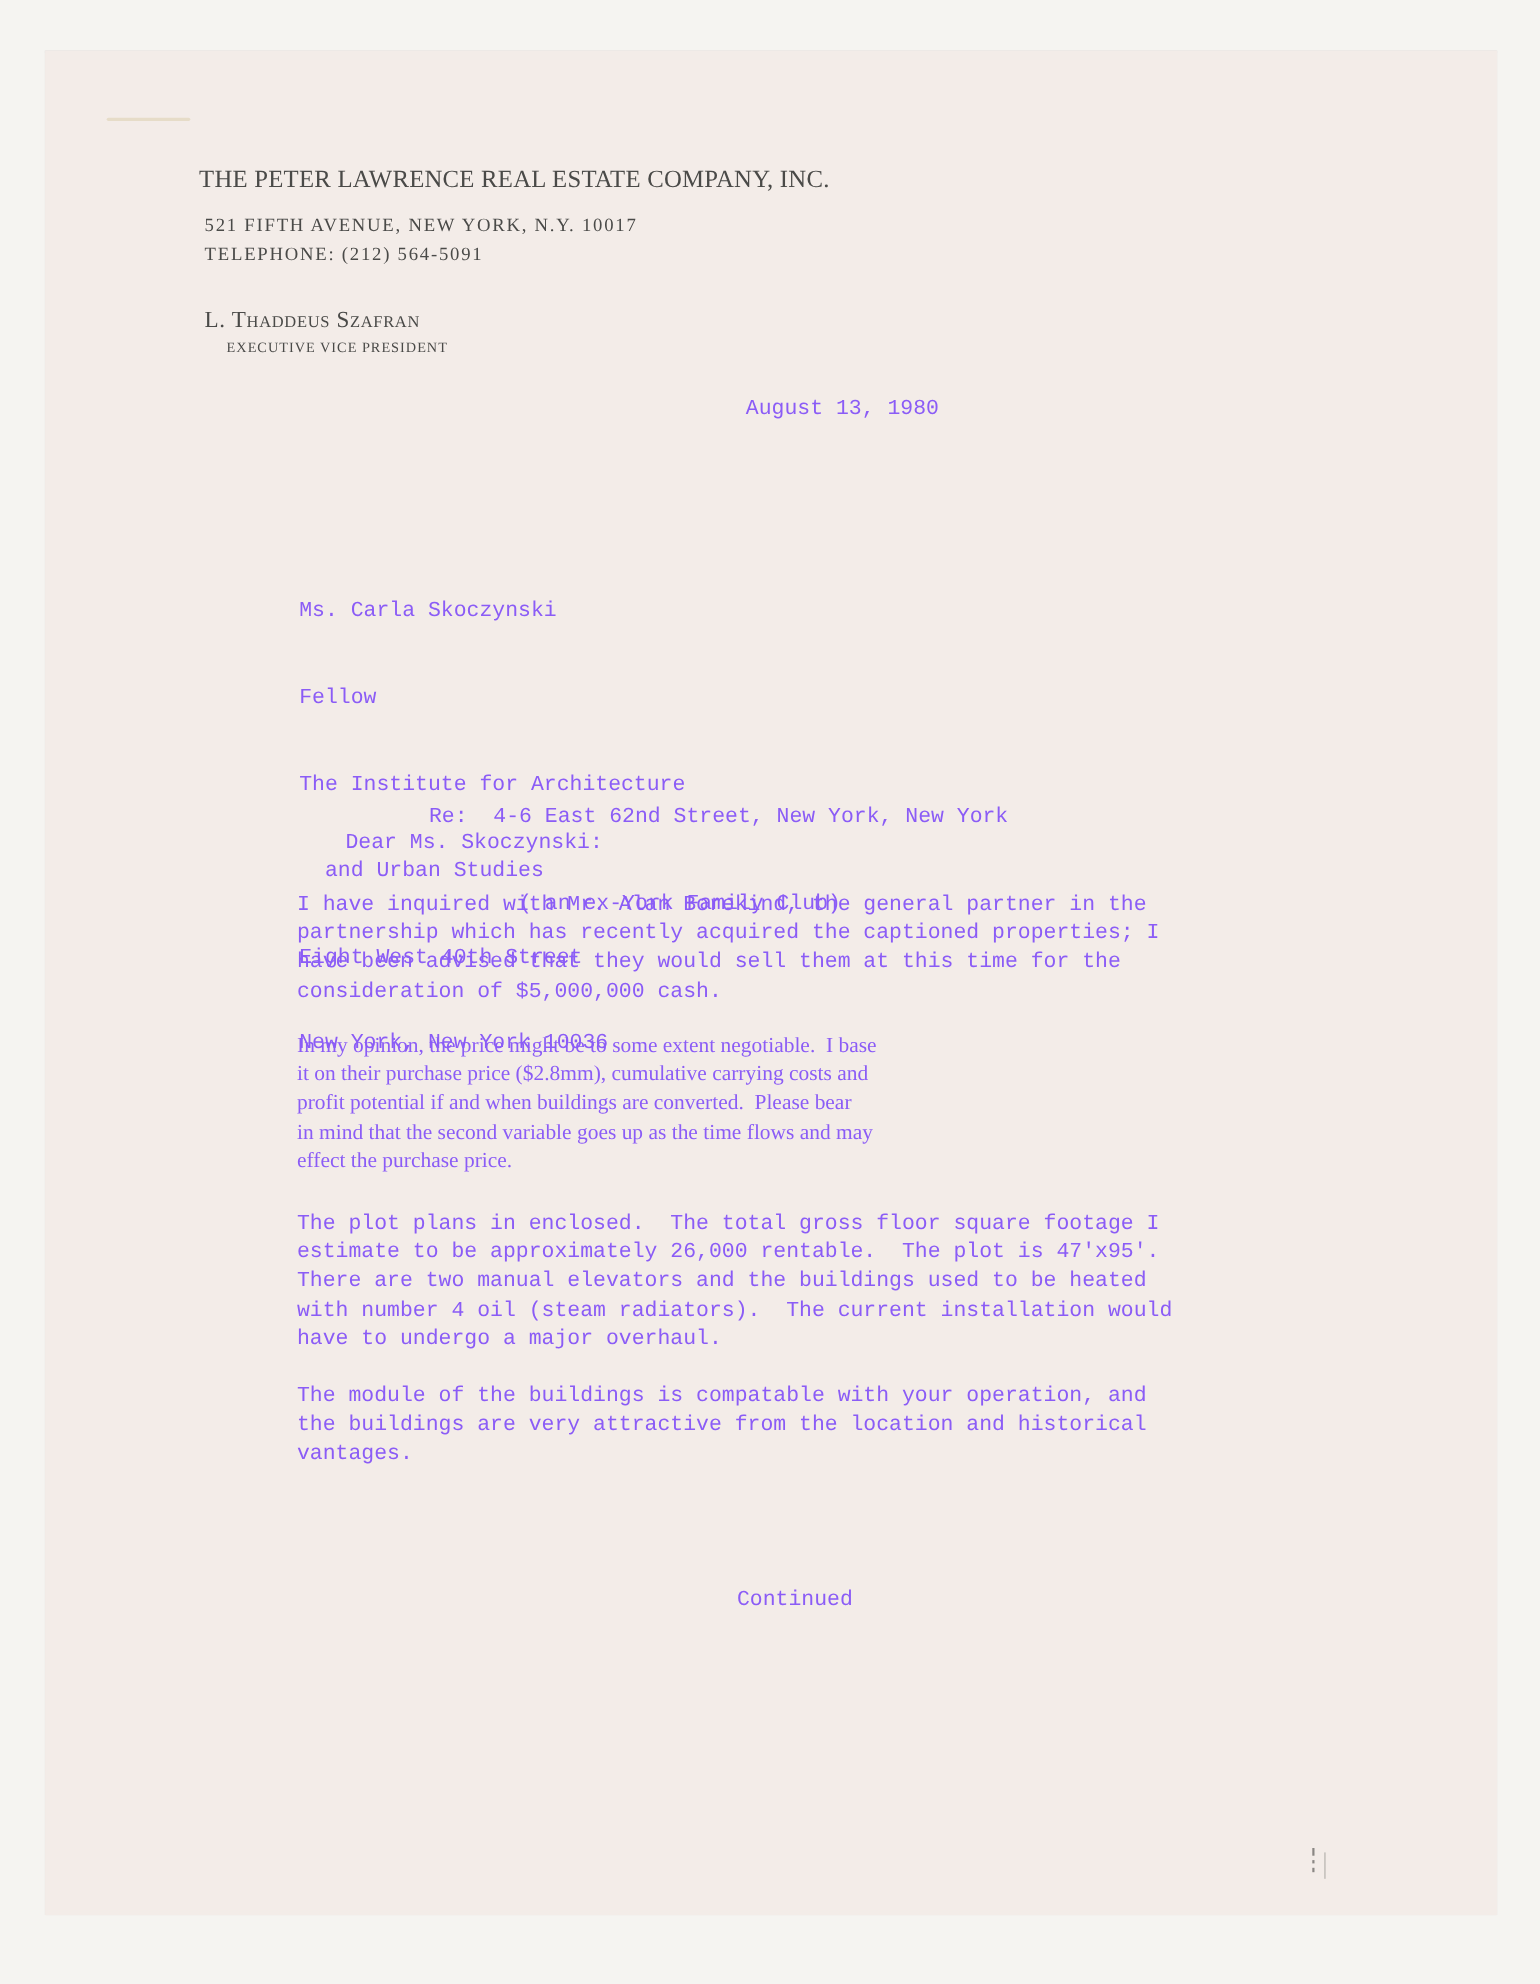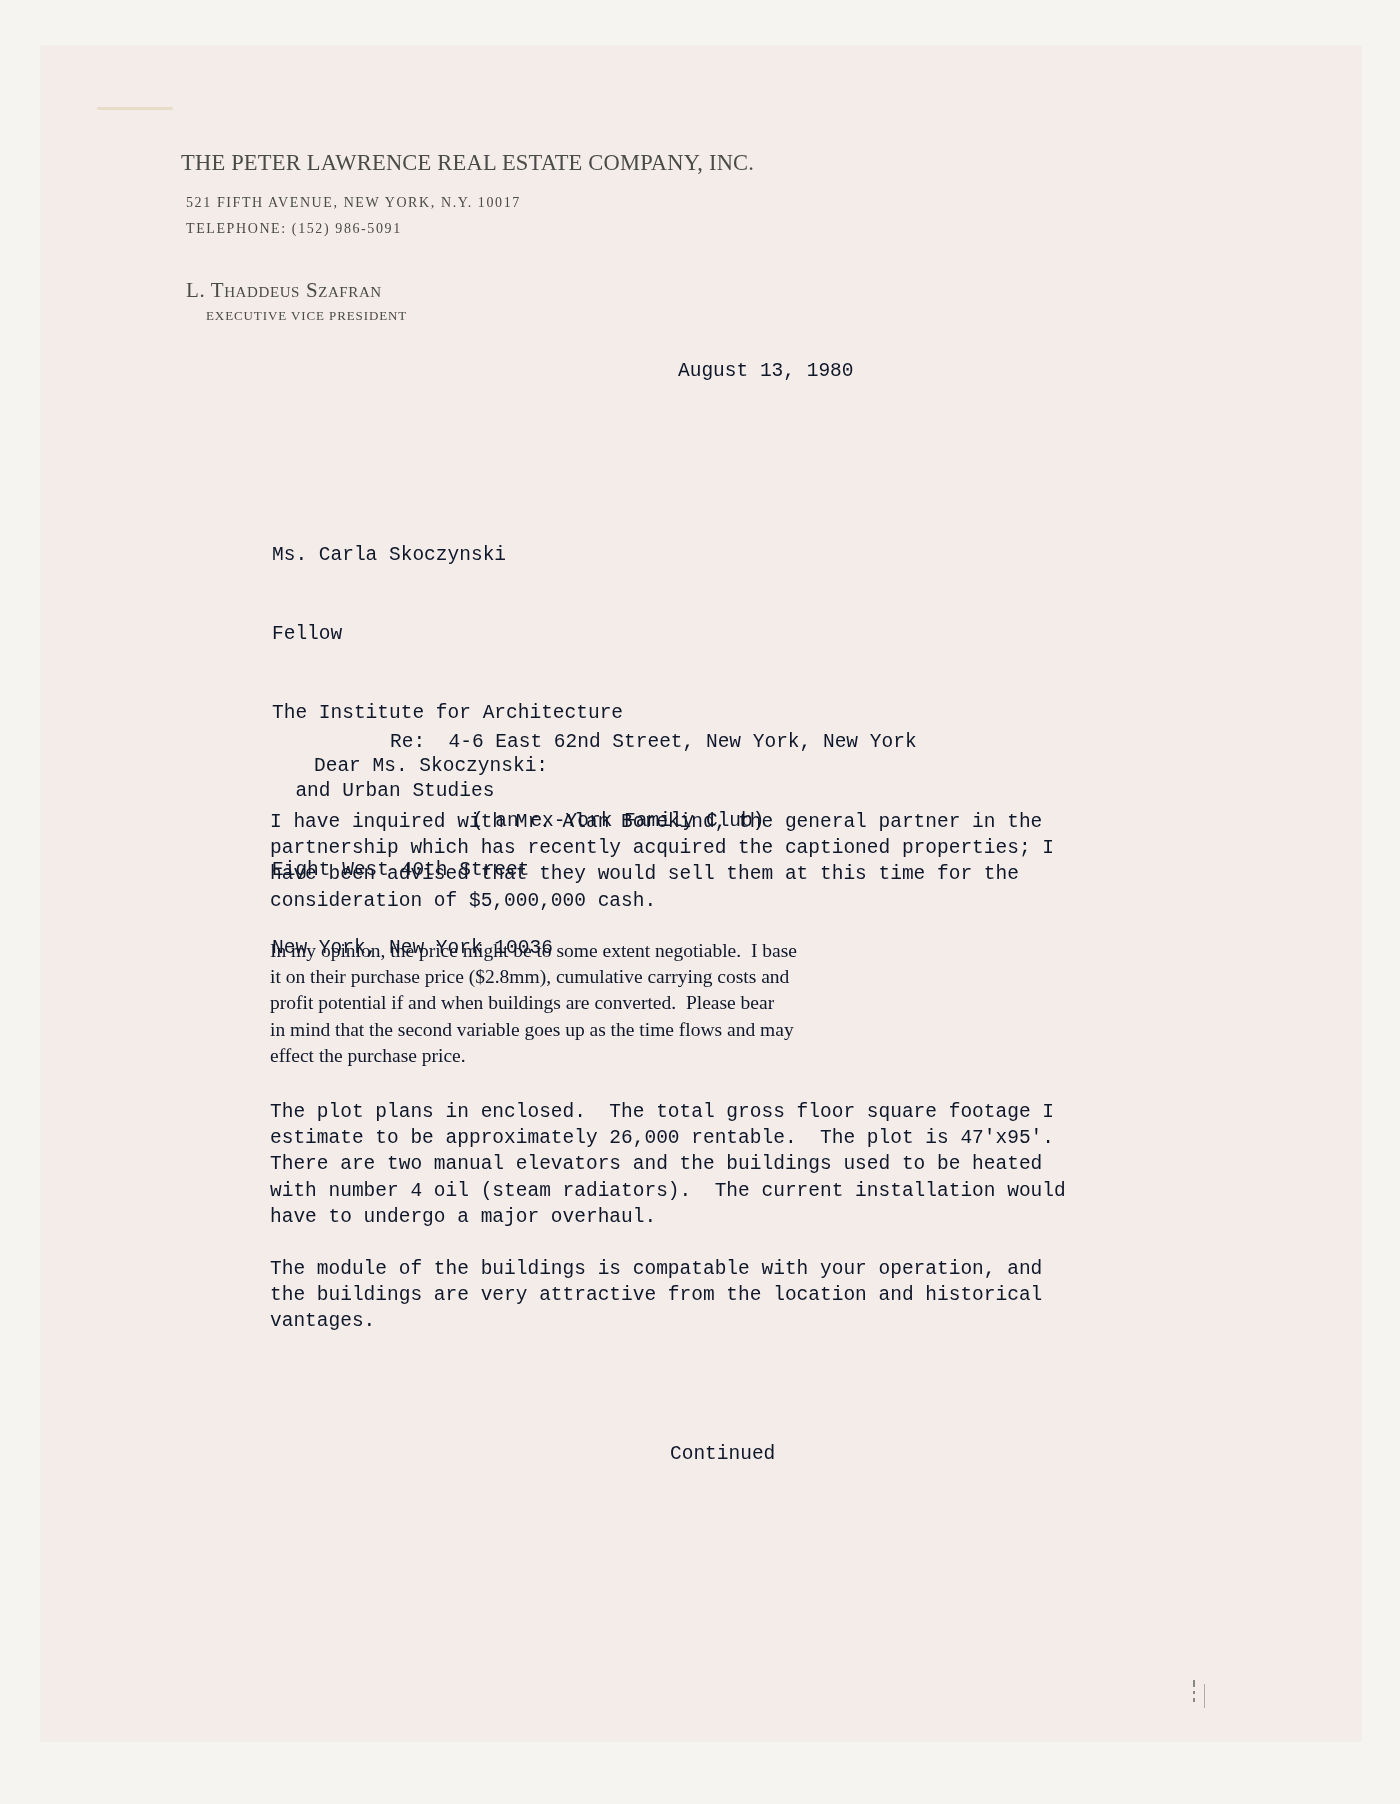--- a/index.html
+++ b/index.html
@@ -39,21 +39,21 @@
     .company {
       left: 181px;
       top: 150px;
       font-family: "Liberation Serif", "DejaVu Serif", serif;
       font-size: 22.5px;
       letter-spacing: 0.2px;
       color: #4a4a48;
     }
     .lh-small {
       font-family: "Liberation Serif", "DejaVu Serif", serif;
-      font-size: 14px;
+      font-size: 17px;
       letter-spacing: 1.6px;
       color: #4a4a48;
     }
     .address { left: 186px; top: 195px; }
     .phone { left: 186px; top: 221px; }
     .exec-name {
       left: 186px;
       top: 278px;
       font-family: "Liberation Serif", "DejaVu Serif", serif;
       font-size: 21px;
@@ -68,21 +68,21 @@
       font-size: 13px;
       letter-spacing: 0.9px;
       color: #4a4a48;
     }
 
     
     .tw {
       font-family: "Liberation Mono", "DejaVu Sans Mono", monospace;
       font-size: 19.5px;
       letter-spacing: 0px;
-      color: #0f172a;
+      color: #8b5cf6;
       line-height: 26.2px;
     }
     .date { left: 678px; top: 358px; }
     .recipient { left: 272px; top: 490px; }
     .re-block { left: 390px; top: 677px; }
     .salutation { left: 270px; top: 753px; margin-left: 44px; }
     .para { position: absolute; left: 270px; width: 900px; }
     .p1 { top: 809px; }
     .p2 { top: 938px; font-family: Liberation Serif, serif; }
     .p3 { top: 1099px; }
@@ -104,21 +104,21 @@
     }
   </style>
 </head>
 <body>
 
 <div class="paper"></div>
 <div class="staple-mark"></div>
 
 <div class="abs company">THE PETER LAWRENCE REAL ESTATE COMPANY, INC.</div>
 <div class="abs lh-small address">521 FIFTH AVENUE, NEW YORK, N.Y. 10017</div>
-<div class="abs lh-small phone">TELEPHONE: (152) 986-5091</div>
+<div class="abs lh-small phone">TELEPHONE: (212) 564-5091</div>
 <div class="abs exec-name">L. Thaddeus Szafran</div>
 <div class="abs exec-title">EXECUTIVE VICE PRESIDENT</div>
 
 <div class="abs tw date">August 13, 1980</div>
 
 <div class="abs tw recipient">
   <span class="line">Ms. Carla Skoczynski</span>
   <span class="line">Fellow</span>
   <span class="line">The Institute for Architecture</span>
   <span class="line">  and Urban Studies</span>

